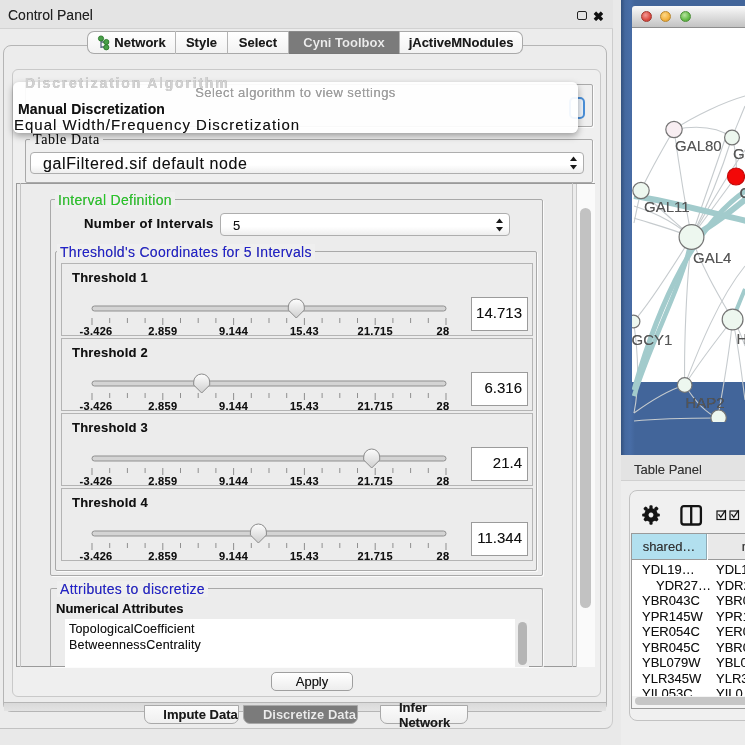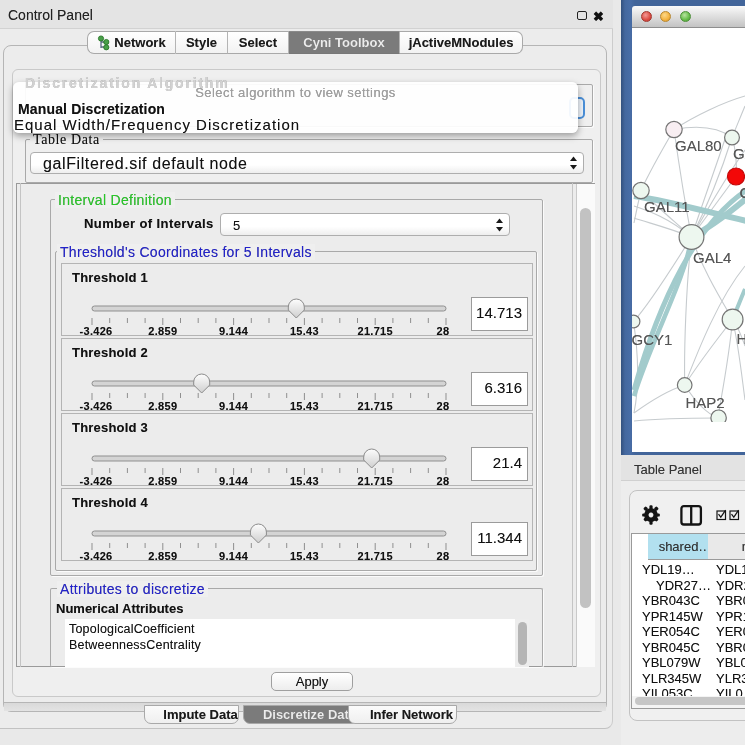--- a/index.html
+++ b/index.html
@@ -70,21 +70,21 @@
 #viewport { left:16px; top:183px; width:579px; height:484px; border:1px solid #9a9a9a; background:#ececec; }
 #vscroll { left:576px; top:184px; width:19px; height:483px; background:#fafafa; border-left:1px solid #c9c9c9; }
 #vthumb { left:3px; top:24px; width:11px; height:400px; background:#c2c2c2; border-radius:6px; }
 
 
 #netframe { left:621px; top:0; width:124px; height:455px;
   background:linear-gradient(90deg,#33517e 0px,#44689f 4px,#486da6 9px,#42659a 14px); }
 #nettitle { left:632px; top:6px; width:113px; height:22px;
   background:linear-gradient(#fafafa,#c3c3c3); border-bottom:1px solid #8e8e8e; border-radius:3px 0 0 0; }
 .light { position:absolute; top:5px; width:11px; height:11px; border-radius:50%; }
-#netcanvas { left:632px; top:28px; width:113px; height:424px; background:#fff; }
+#netcanvas { left:632px; top:28px; width:113px; height:354px; background:#fff; }
 
 
 #tpbar { left:621px; top:455px; width:124px; height:26px; background:#e3e3e3;
   border-bottom:1px solid #d0d0d0; font-size:13px; color:#333; }
 #tpbody { left:621px; top:481px; width:124px; height:264px; background:#ededed; }
 #tppanel { position:absolute; left:8px; top:9px; width:130px; height:231px; background:#f0f0f0;
   border:1px solid #c2c2c2; border-radius:8px; }
 #ttable { position:absolute; left:1px; top:42px; width:130px; height:163px; background:#fff;
   border:1px solid #9a9a9a; border-right:none;}
 .hdr { position:absolute; top:0; height:26px; font-size:13px; color:#333; border-bottom:1px solid #9a9a9a;
@@ -321,21 +321,21 @@
 
     <div id="vscroll" class="abs">
         <div id="vthumb" class="abs"></div>
       </div>
 
     <div id="applybtn" class="abs">Apply</div>
     <div id="botline" class="abs"></div>
 
     <div class="btab" style="left:144px; width:95px;">Impute Data</div>
     <div class="btab sel" style="left:243px; width:115px;">Discretize Data</div>
-    <div class="btab" style="left:348px; width:109px;">Infer Network</div>
+    <div class="btab" style="left:380px; width:88px;">Infer Network</div>
   </div>
 
   <div id="toptabs" class="abs">
     <div class="ttab first" style="width:89px;"><svg width="13" height="16" viewBox="0 0 13 16" style="margin-right:4px;">
       <path d="M4 4 L4 13 M4 7 L9 7 M4 12 L9 12" stroke="#5a6b80" stroke-width="1.3" fill="none"></path>
       <circle cx="4" cy="3.5" r="2.6" fill="#49a049" stroke="#1f7020" stroke-width="0.8"></circle>
       <circle cx="9.3" cy="7" r="2.6" fill="#49a049" stroke="#1f7020" stroke-width="0.8"></circle>
       <circle cx="9.3" cy="12.3" r="2.6" fill="#49a049" stroke="#1f7020" stroke-width="0.8"></circle>
     </svg>Network</div>
     <div class="ttab" style="width:52px;">Style</div>
@@ -442,21 +442,21 @@
         <line x1="49.2" y1="1.2" x2="49.2" y2="19.5" stroke="#141414" stroke-width="2.3"></line>
         <g stroke="#141414" stroke-width="1.2" fill="none">
           <rect x="75" y="6" width="8.5" height="8.5"></rect>
           <path d="M76.5 9.2 l2.3 3 l4.8 -7"></path>
           <rect x="88" y="6" width="8.5" height="8.5"></rect>
           <path d="M89.5 9.2 l2.3 3 l4.8 -7"></path>
         </g>
       </svg>
 
       <div id="ttable">
-        <div class="hdr" style="left:16px; width:75px; background:#b2e0ef; border-right:1px solid #8faab4;">shared…</div>
+        <div class="hdr" style="left:0; width:75px; background:#b2e0ef; border-right:1px solid #8faab4;">shared…</div>
         <div class="hdr" style="left:76px; width:100px; background:#e9e9e9;">name</div>
         <div style="position:absolute; left:0; top:27px; width:130px; height:136px; background:#fff; overflow:hidden;">
           <div class="trow" style="left:10px; top:1px;">YDL19…</div>
             <div class="trow" style="left:84px; top:1px;">YDL1</div>
           <div class="trow" style="left:10px; top:16.5px;margin-left:14px;">YDR27…</div>
             <div class="trow" style="left:84px; top:16.5px;">YDR2</div>
           <div class="trow" style="left:10px; top:32px;">YBR043C</div>
             <div class="trow" style="left:84px; top:32px;">YBR0</div>
           <div class="trow" style="left:10px; top:47.5px;">YPR145W</div>
             <div class="trow" style="left:84px; top:47.5px;">YPR1</div>

